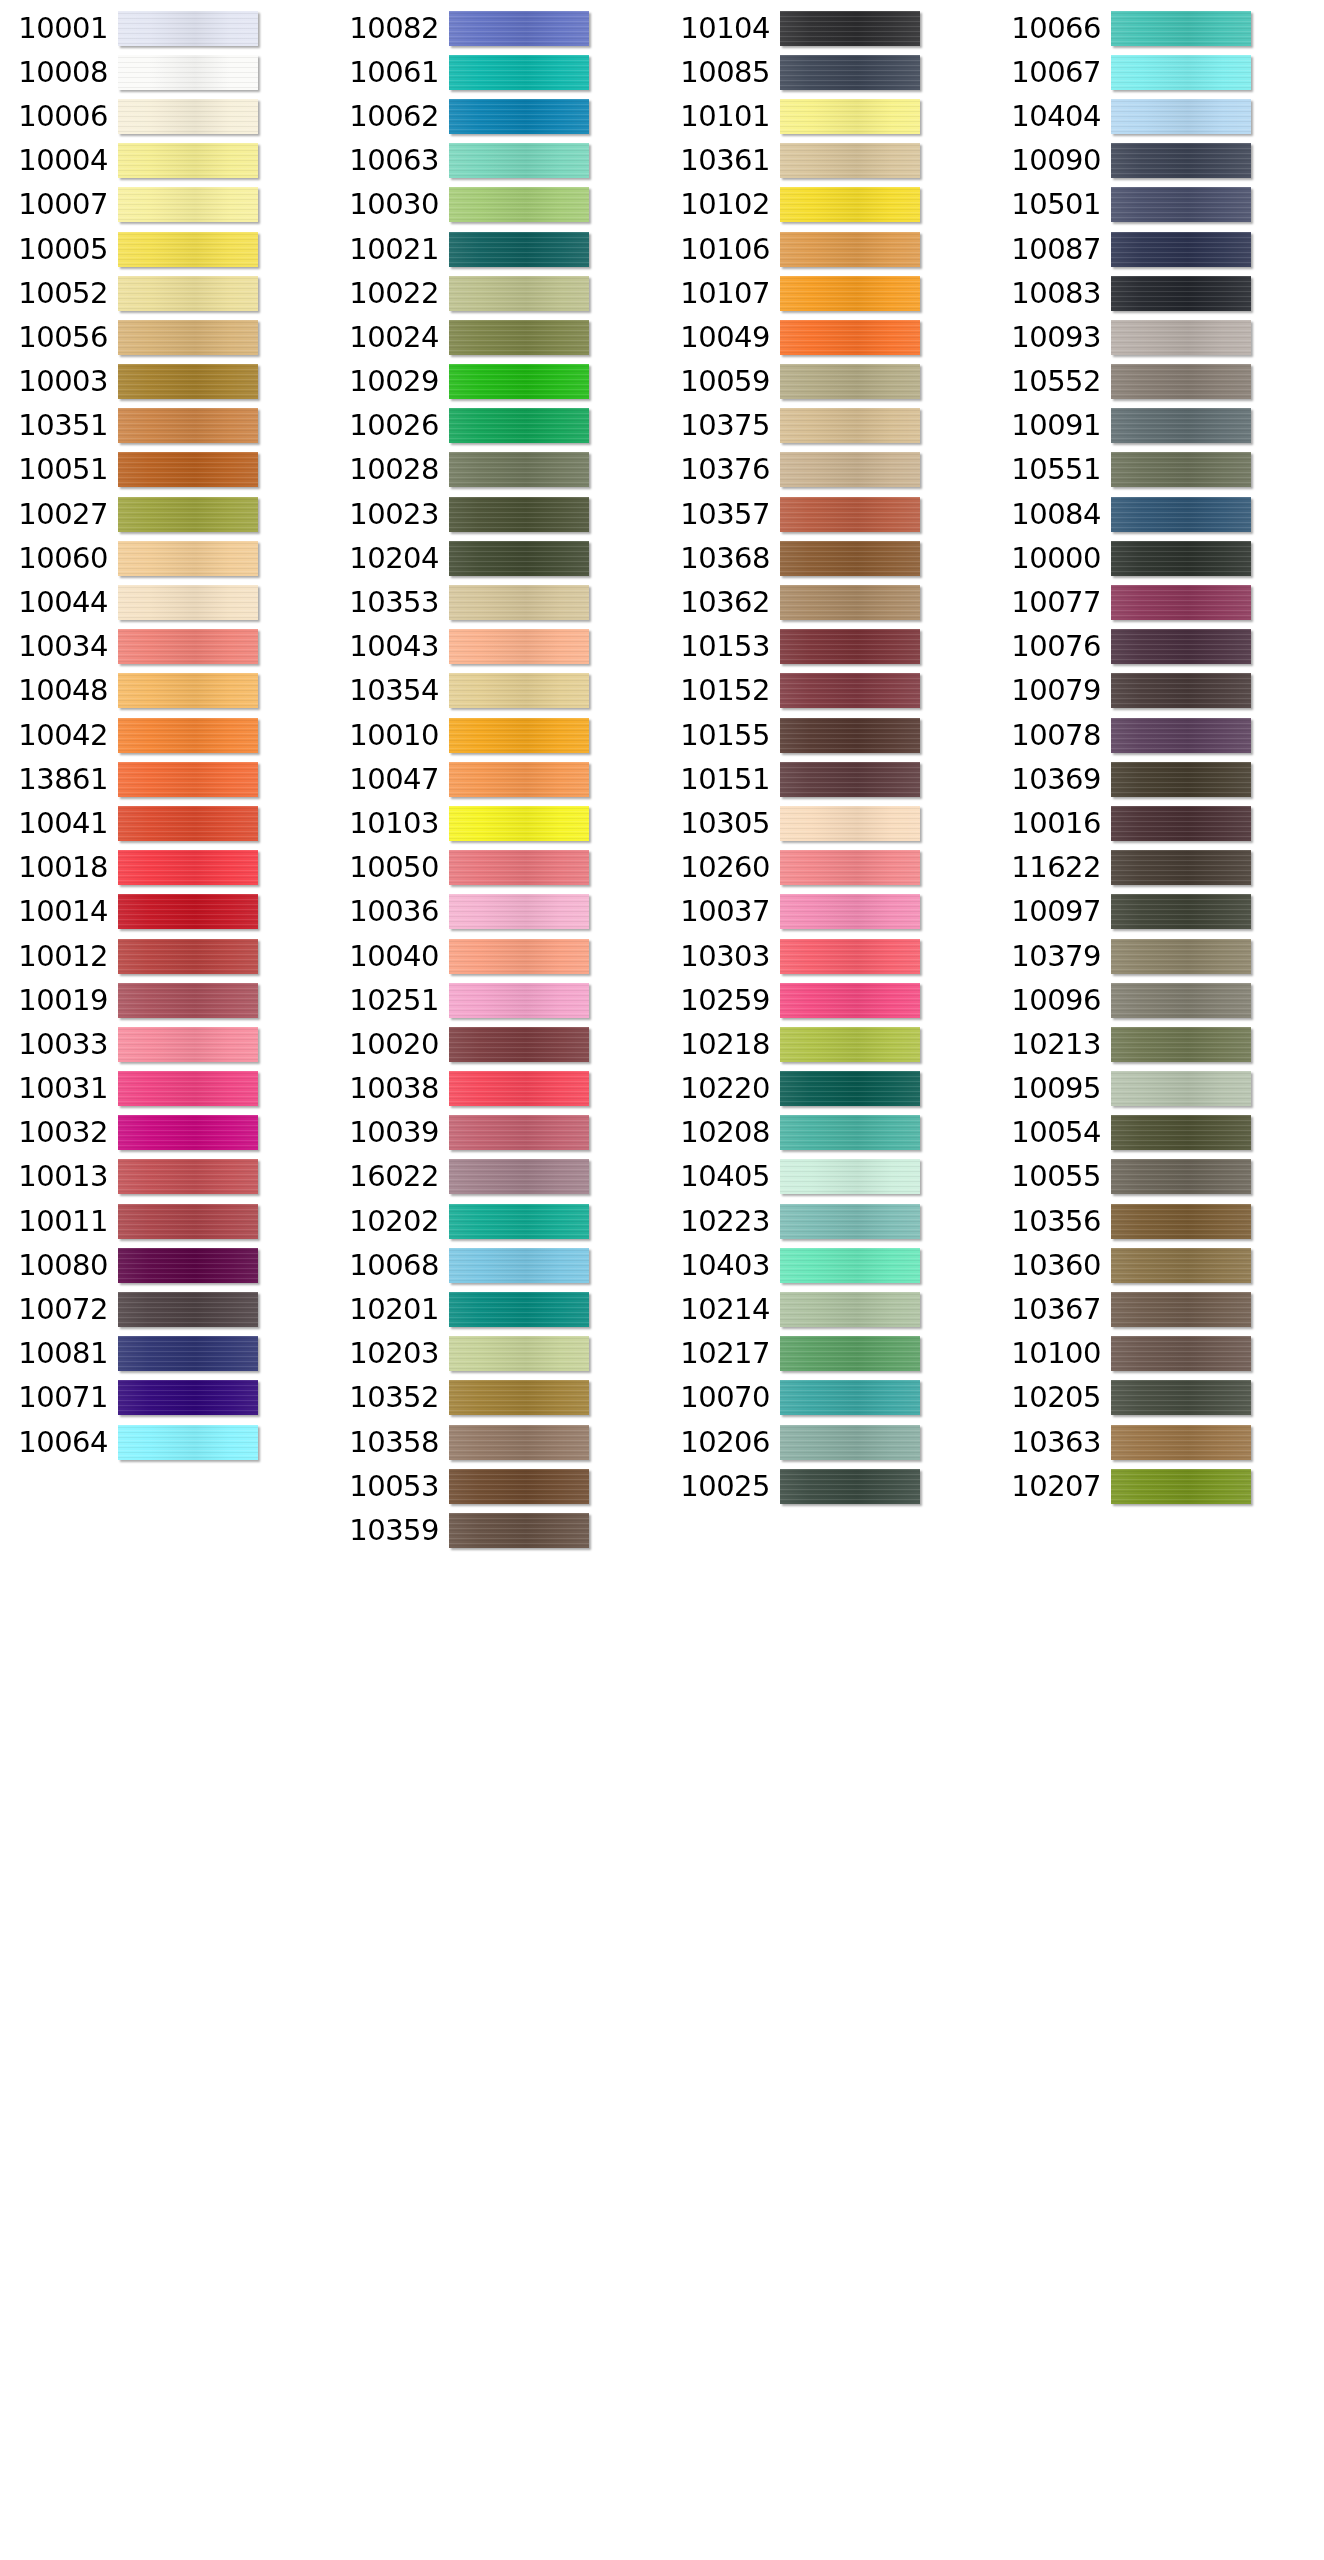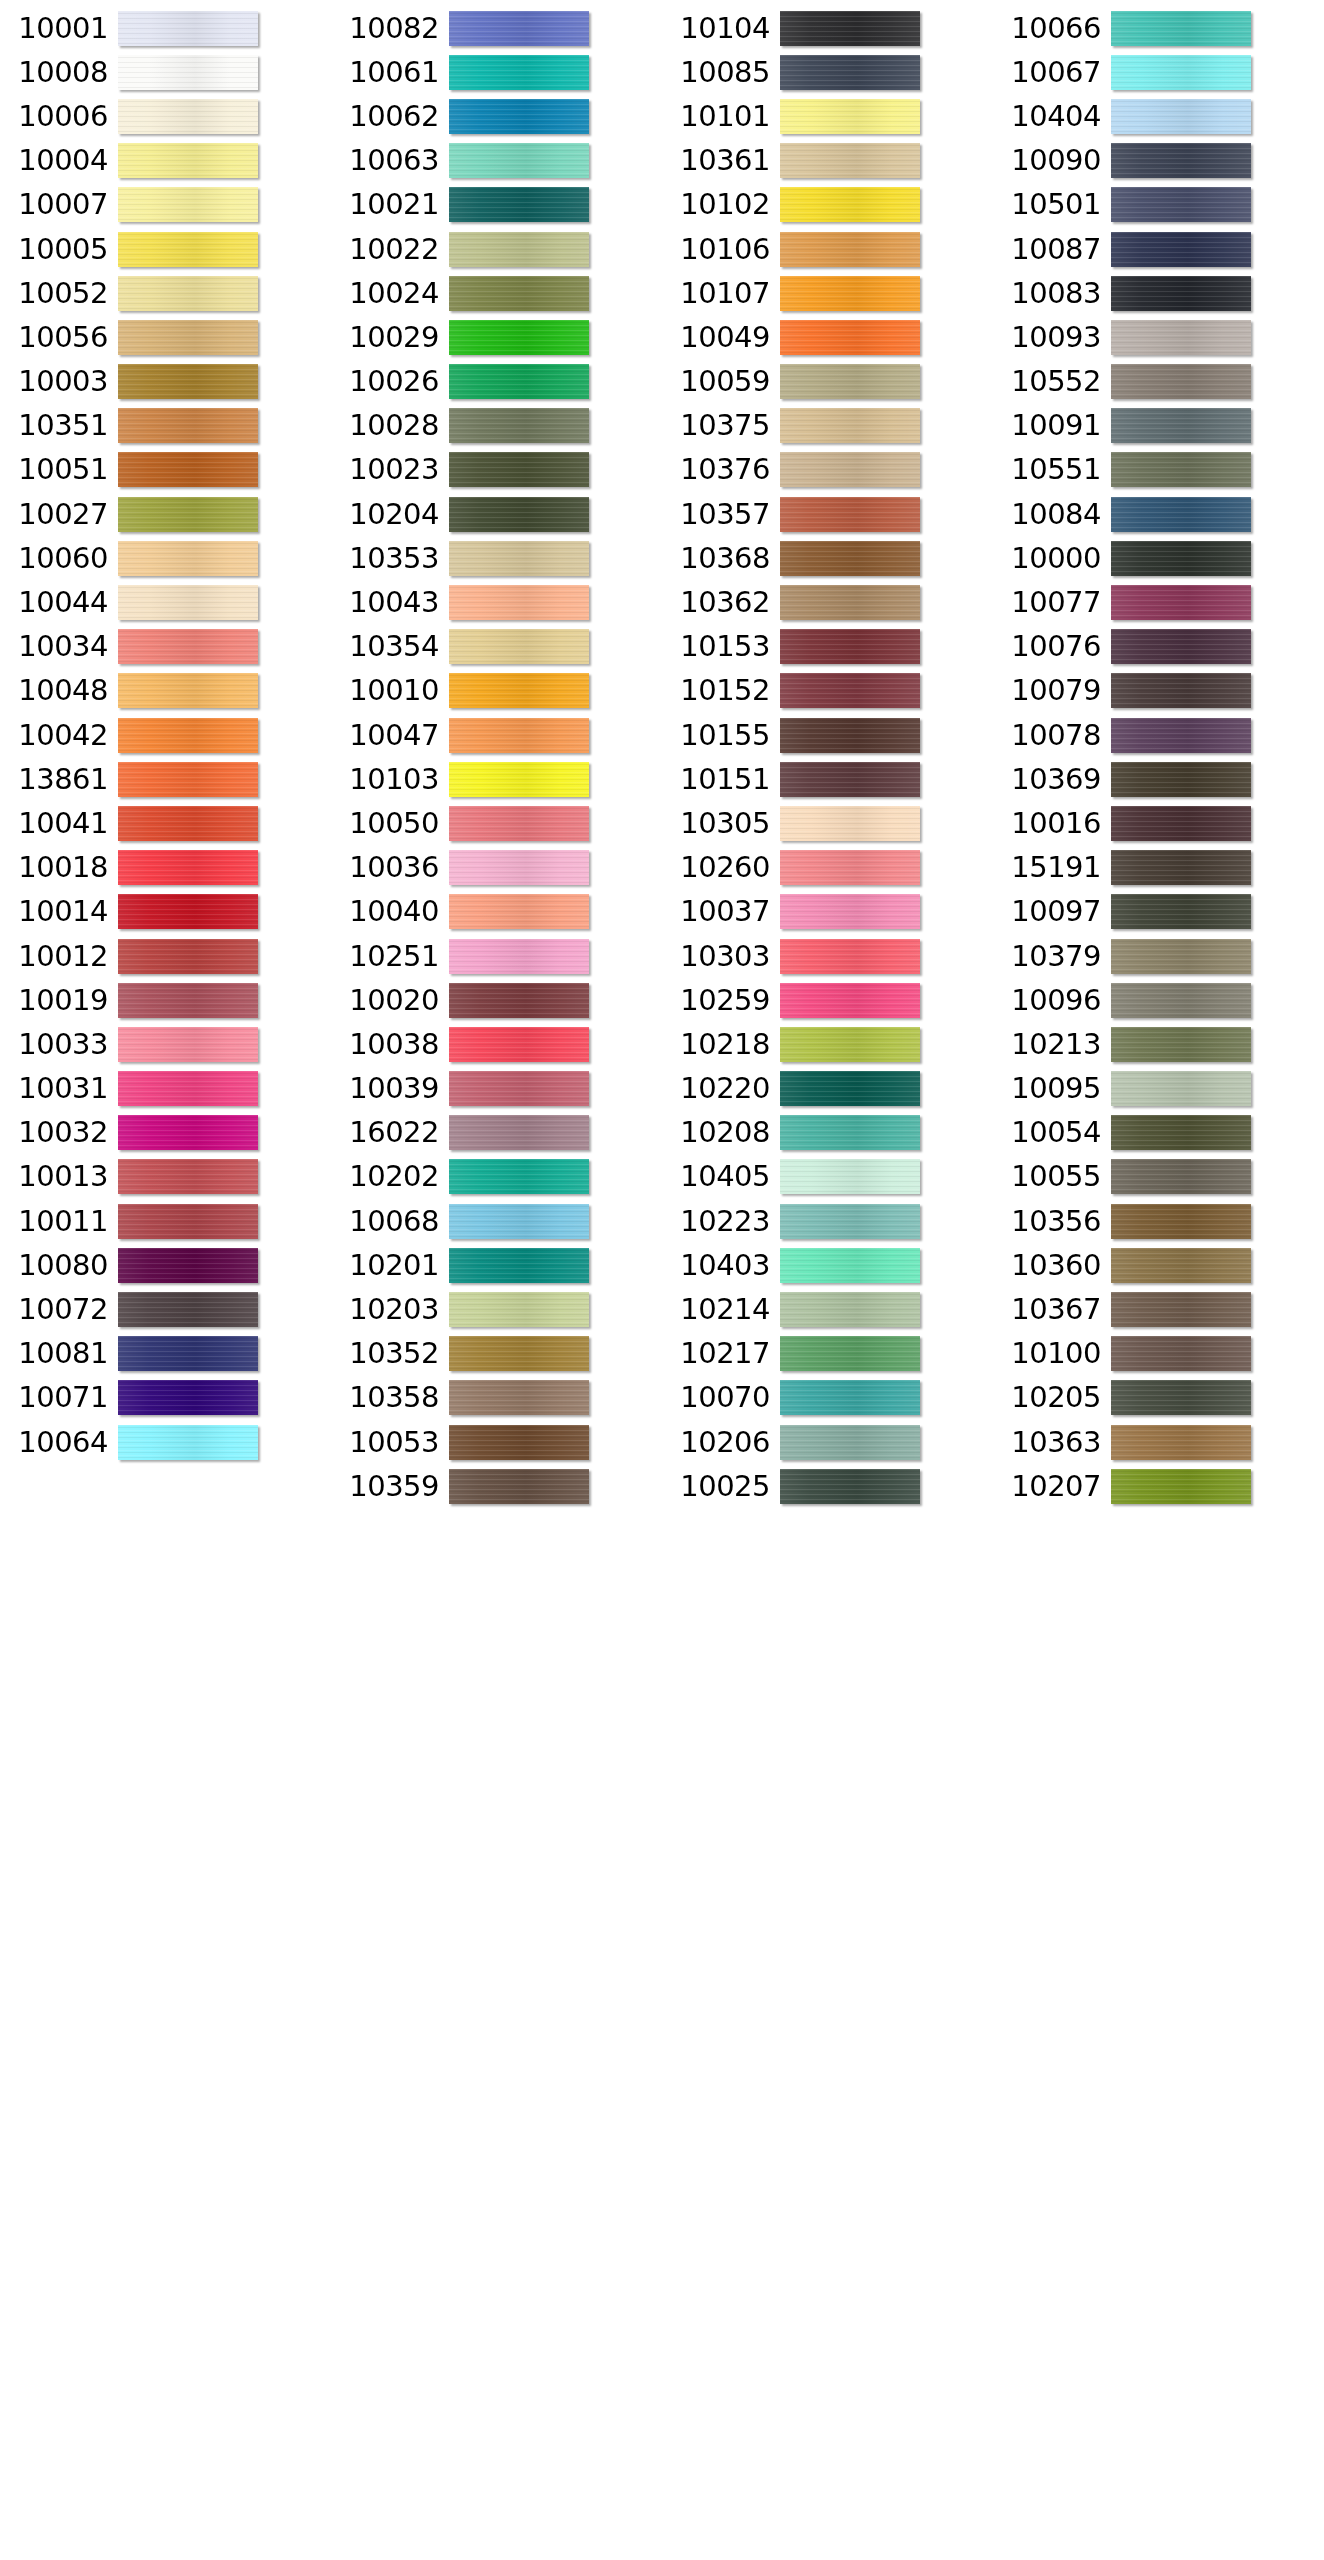--- a/index.html
+++ b/index.html
@@ -238,20 +238,24 @@
       </div>
       <div class="swatch-row">
         <div class="code">10062</div>
         <div class="swatch" style="background-color: rgb(10, 130, 179);"></div>
       </div>
       <div class="swatch-row">
         <div class="code">10063</div>
         <div class="swatch" style="background-color: rgb(120, 214, 188);"></div>
       </div>
       <div class="swatch-row">
+        <div class="code">10030</div>
+        <div class="swatch" style="background-color: rgb(164, 203, 117);"></div>
+      </div>
+      <div class="swatch-row">
         <div class="code">10021</div>
         <div class="swatch" style="background-color: rgb(15, 95, 94);"></div>
       </div>
       <div class="swatch-row">
         <div class="code">10022</div>
         <div class="swatch" style="background-color: rgb(188, 192, 140);"></div>
       </div>
       <div class="swatch-row">
         <div class="code">10024</div>
         <div class="swatch" style="background-color: rgb(124, 131, 71);"></div>
@@ -574,21 +578,21 @@
       </div>
       <div class="swatch-row">
         <div class="code">10369</div>
         <div class="swatch" style="background-color: rgb(68, 60, 45);"></div>
       </div>
       <div class="swatch-row">
         <div class="code">10016</div>
         <div class="swatch" style="background-color: rgb(73, 47, 51);"></div>
       </div>
       <div class="swatch-row">
-        <div class="code">15191</div>
+        <div class="code">11622</div>
         <div class="swatch" style="background-color: rgb(71, 61, 52);"></div>
       </div>
       <div class="swatch-row">
         <div class="code">10097</div>
         <div class="swatch" style="background-color: rgb(63, 67, 54);"></div>
       </div>
       <div class="swatch-row">
         <div class="code">10379</div>
         <div class="swatch" style="background-color: rgb(139, 130, 103);"></div>
       </div>

